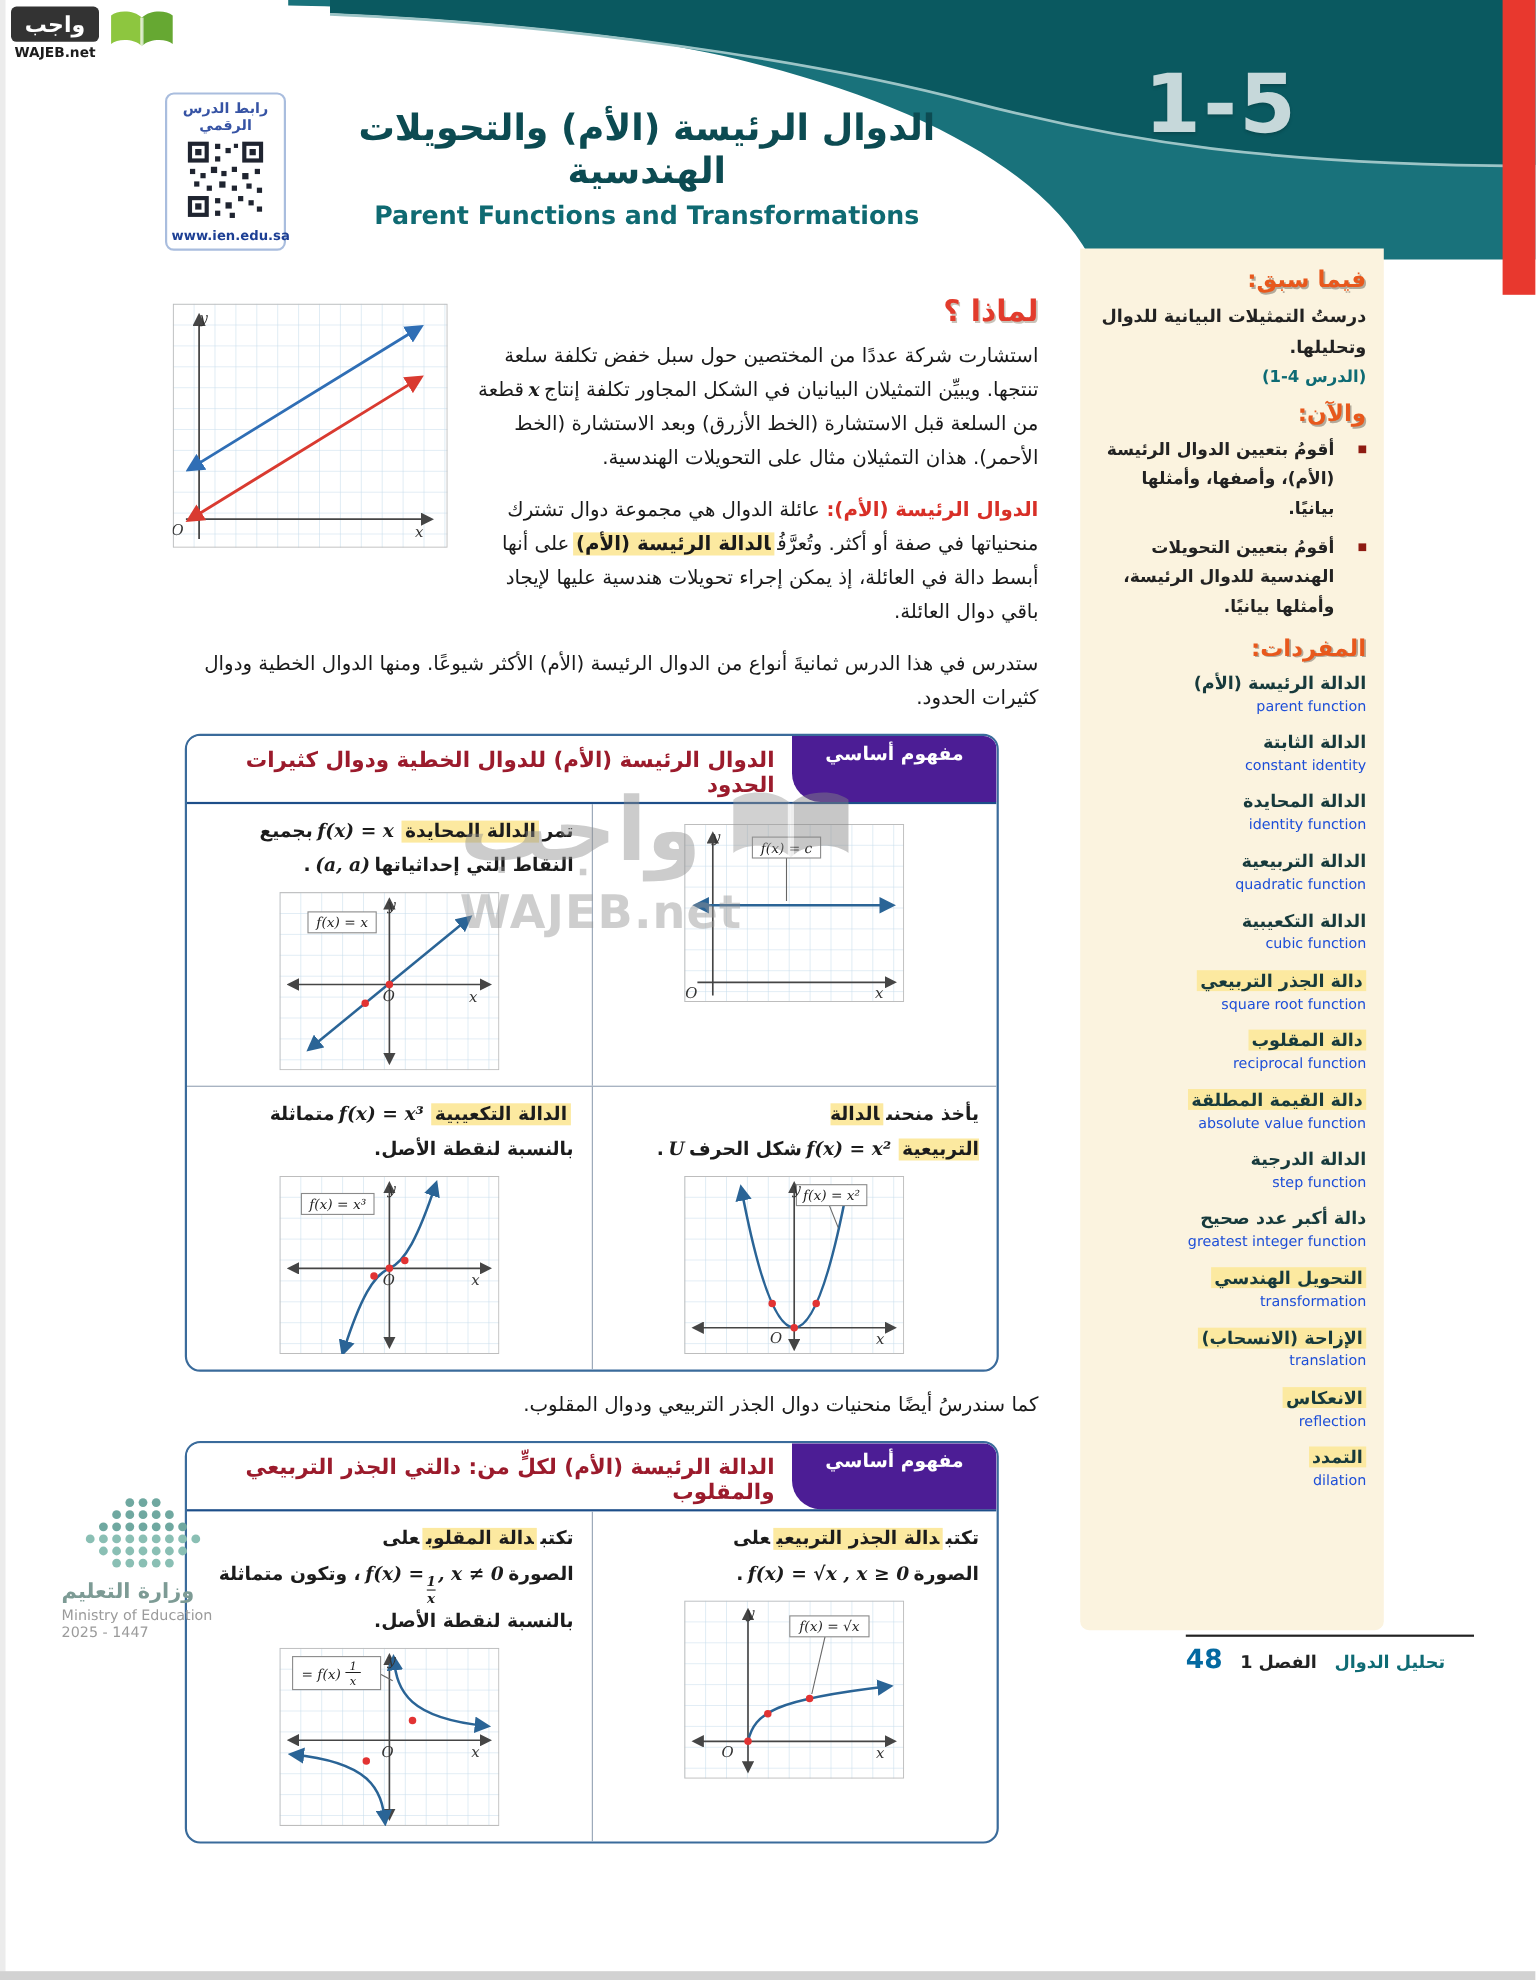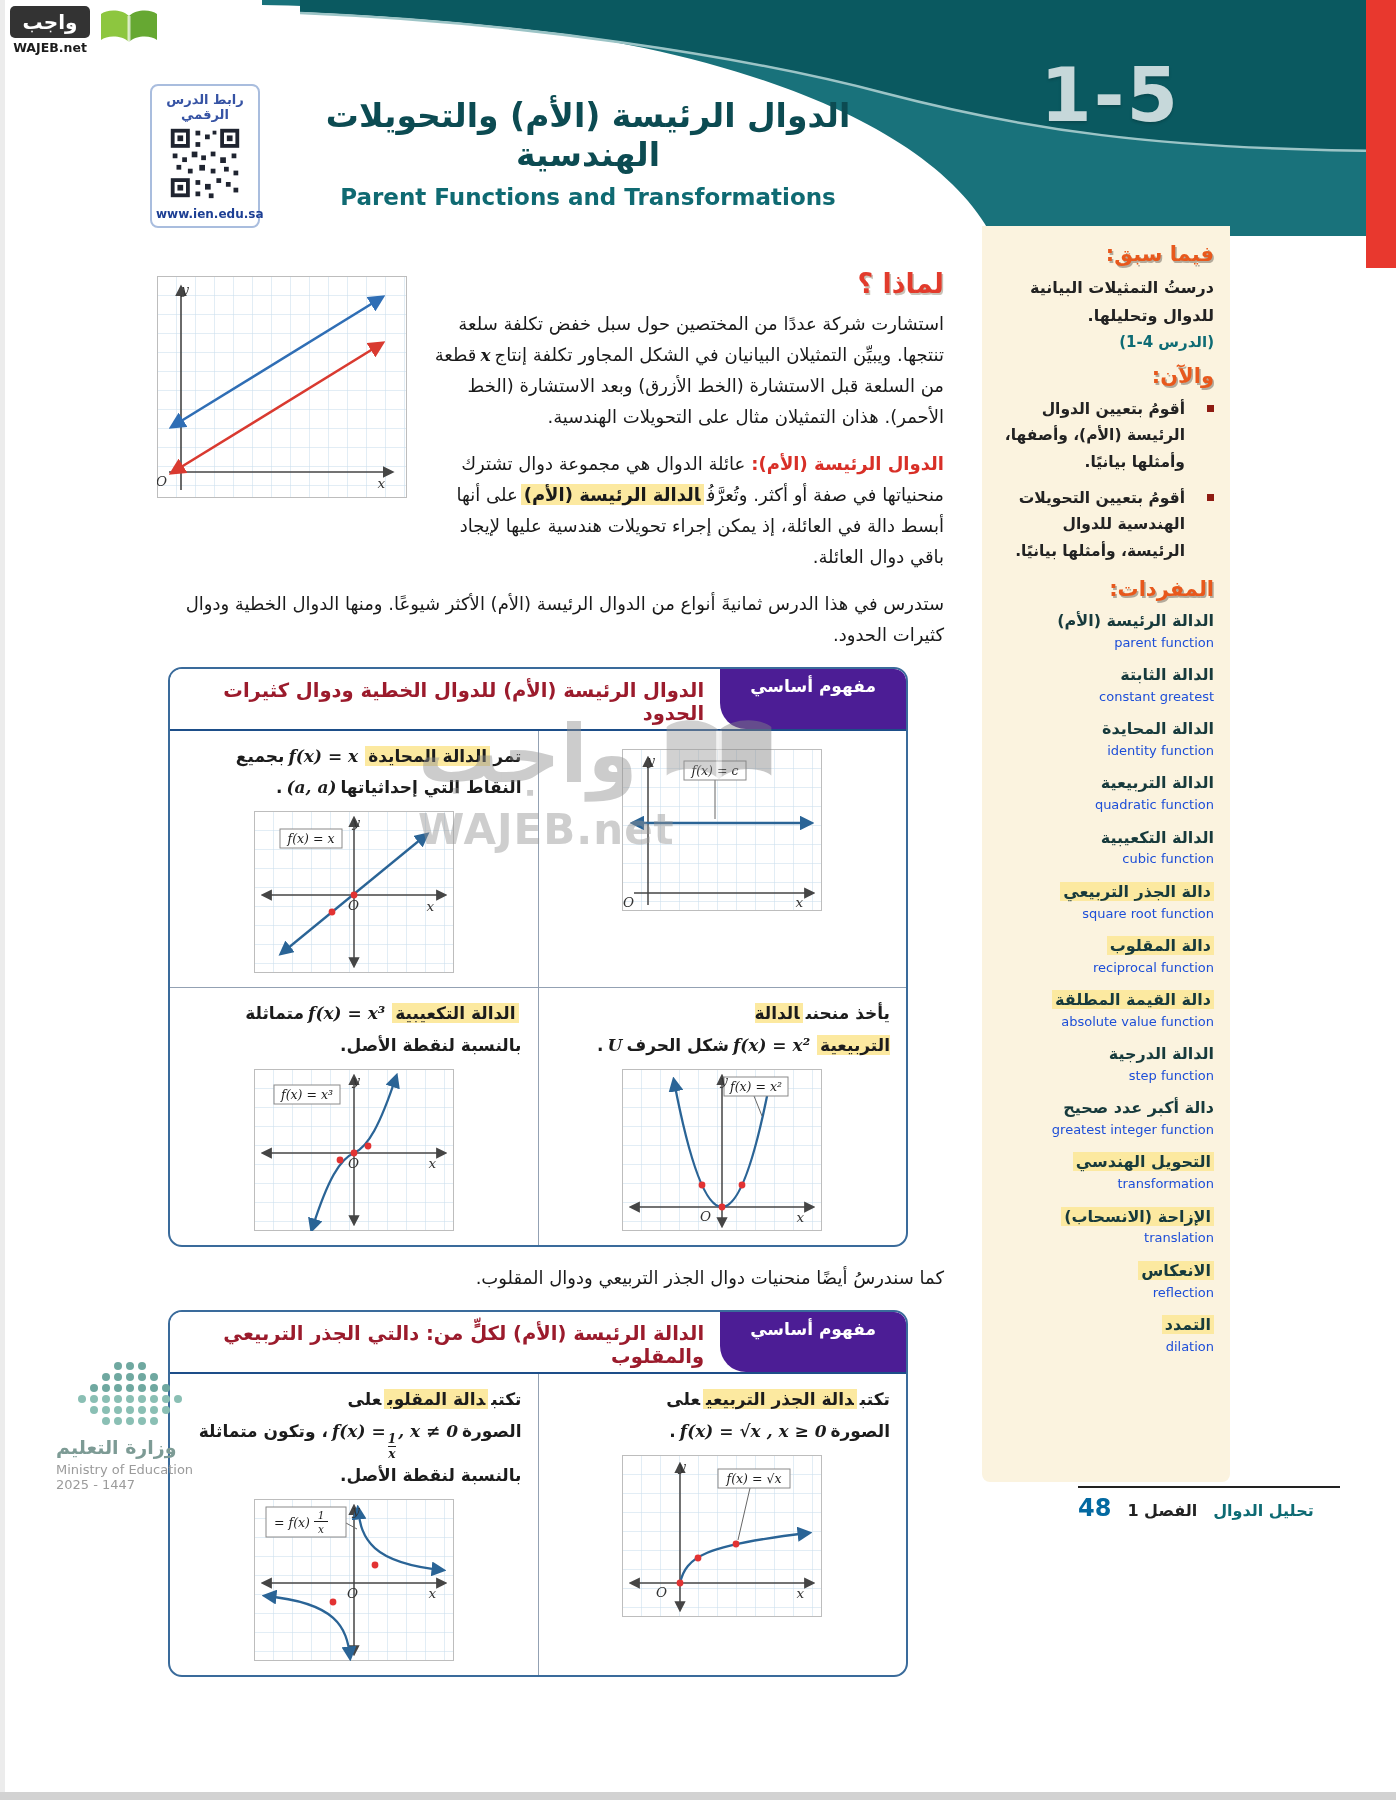--- a/index.html
+++ b/index.html
@@ -25,21 +25,21 @@
             border:2px solid #a9bdde; border-radius:8px; padding:6px 4px 5px; text-align:center; }
   .qr-caption { font-size:13px; font-weight:bold; color:#3653a4; direction:rtl; margin-bottom:3px; }
   .qr-url { font-size:12px; font-weight:bold; color:#1d3f94; margin-top:2px; }
 
   
   .title-block { position:absolute; top:96px; left:258px; width:660px; text-align:center; z-index:2; direction:rtl; }
   .title-block h1 { font-size:33px; font-weight:800; color:#0c4b52; }
   .title-block h2 { font-size:23px; font-weight:bold; color:#0f6a72; margin-top:10px; }
 
   
-  .sidebar { position:absolute; top:226px; left:982px; width:248px; height:1256px; z-index:5;
+  .sidebar { position:absolute; top:226px; left:982px; width:276px; height:1256px; z-index:5;
              background:#fbf3df; border-radius:0 0 8px 8px; padding:16px 16px 10px;
              direction:rtl; text-align:right; }
   .sidebar section { margin-bottom:13px; }
   .side-head { font-size:21px; font-weight:bold; color:#e8581c; text-shadow:1.5px 1.5px 0 #b3aa9b; margin-bottom:8px; }
   .side-body { font-size:16px; font-weight:bold; color:#222; line-height:1.75; }
   .side-ref { font-size:15px; font-weight:bold; color:#0e6b74; margin-top:3px; }
   .now-list { list-style:none; }
   .now-list li { display:flex; gap:22px; font-size:15.5px; font-weight:bold; color:#222; line-height:1.7; margin-bottom:10px; }
   .bullet { width:7px; height:7px; background:#8e1b12; margin-top:9px; flex:none; }
   .vocab-item { margin-bottom:10.5px; }
@@ -220,21 +220,21 @@
     </ul>
   </section>
   <section>
     <h3 class="side-head">المفردات:</h3>
     <div class="vocab-item">
         <div class="vocab-ar"><span>الدالة الرئيسة (الأم)</span></div>
         <div class="vocab-en">parent function</div>
       </div>
     <div class="vocab-item">
         <div class="vocab-ar"><span>الدالة الثابتة</span></div>
-        <div class="vocab-en">constant greatest</div>
+        <div class="vocab-en">constant identity</div>
       </div>
     <div class="vocab-item">
         <div class="vocab-ar"><span>الدالة المحايدة</span></div>
         <div class="vocab-en">identity function</div>
       </div>
     <div class="vocab-item">
         <div class="vocab-ar"><span>الدالة التربيعية</span></div>
         <div class="vocab-en">quadratic function</div>
       </div>
     <div class="vocab-item">

